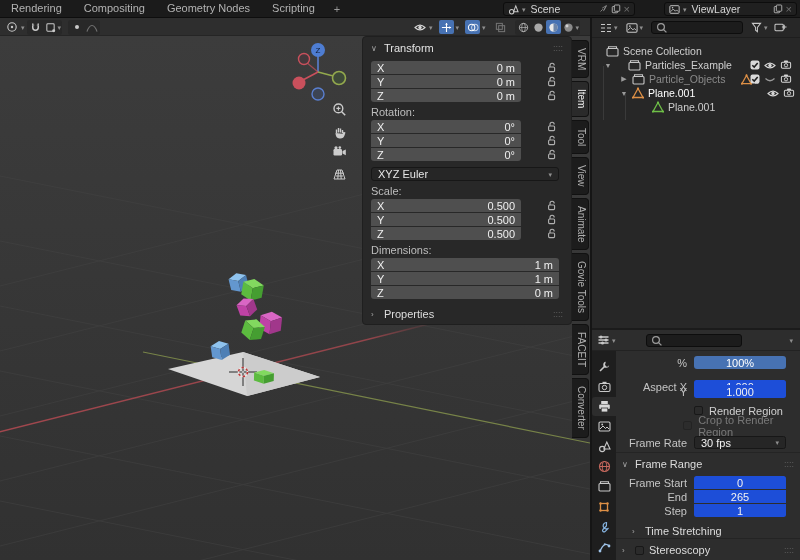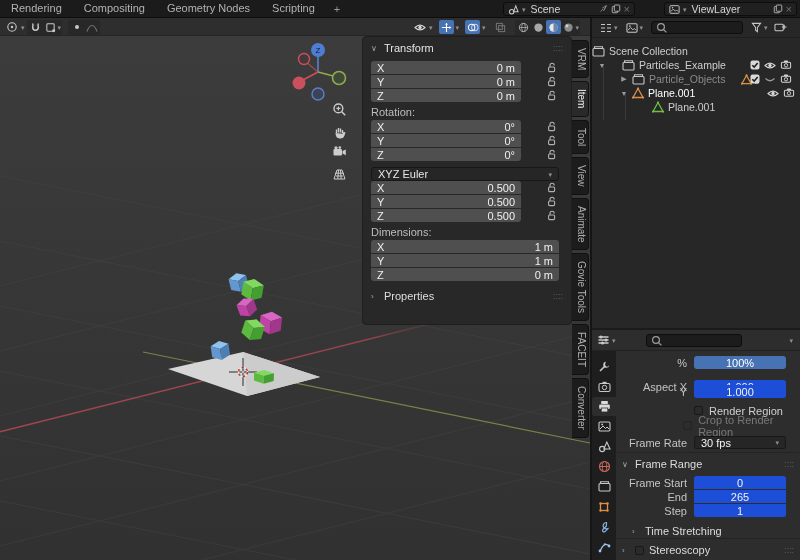--- a/index.html
+++ b/index.html
@@ -423,20 +423,21 @@
         <svg class="lockw" width="10" height="11" viewBox="0 0 10 11">
             <use href="#i-lock"></use>
           </svg>
       </div>
 
       <div class="np-drop">
         <span>XYZ Euler</span>
         <span class="mini">▾</span>
       </div>
 
+      <div class="np-label">Scale:</div>
       <div class="np-row">
         <div class="nfield r-top">
           <span>X</span>
           <span>0.500</span>
         </div>
         <svg class="lockw" width="10" height="11" viewBox="0 0 10 11">
             <use href="#i-lock"></use>
           </svg>
       </div>
       <div class="np-row">
@@ -528,28 +529,28 @@
         <svg width="13" height="12" viewBox="0 0 14 13">
           <rect x="1" y="3.5" width="9" height="7" rx="1" fill="none" stroke="#c9c9c9" stroke-width="1.1"></rect>
           <path d="M11 4 V9 M8.5 6.5 H13.5" stroke="#c9c9c9" stroke-width="1.2"></path>
         </svg>
       </div>
     </div>
 
     <div class="treeline" style="left:11px;top:48px;height:54px"></div>
     <div class="treeline" style="left:33px;top:76px;height:26px"></div>
 
-    <div class="orow" style="top:26px;">
+    <div class="orow" style="top:26px;padding-left:14px">
       <svg width="13" height="13" viewBox="0 0 13 13">
           <use href="#i-collection"></use>
         </svg>
       <span class="txt">Scene Collection</span>
     </div>
 
-    <div class="orow" style="top:40px;padding-left:6px">
+    <div class="orow" style="top:40px;padding-left:12px">
       <span class="disc">▼</span>
       <svg width="13" height="13" viewBox="0 0 13 13" style="margin-left:12px">
           <use href="#i-collection"></use>
         </svg>
       <span class="txt">Particles_Example</span>
       <span class="oright" style="left:158px">
         <svg width="10" height="10" viewBox="0 0 10 10">
             <use href="#i-checkbox"></use>
           </svg>
         <svg width="12" height="11" viewBox="0 0 12 11">

